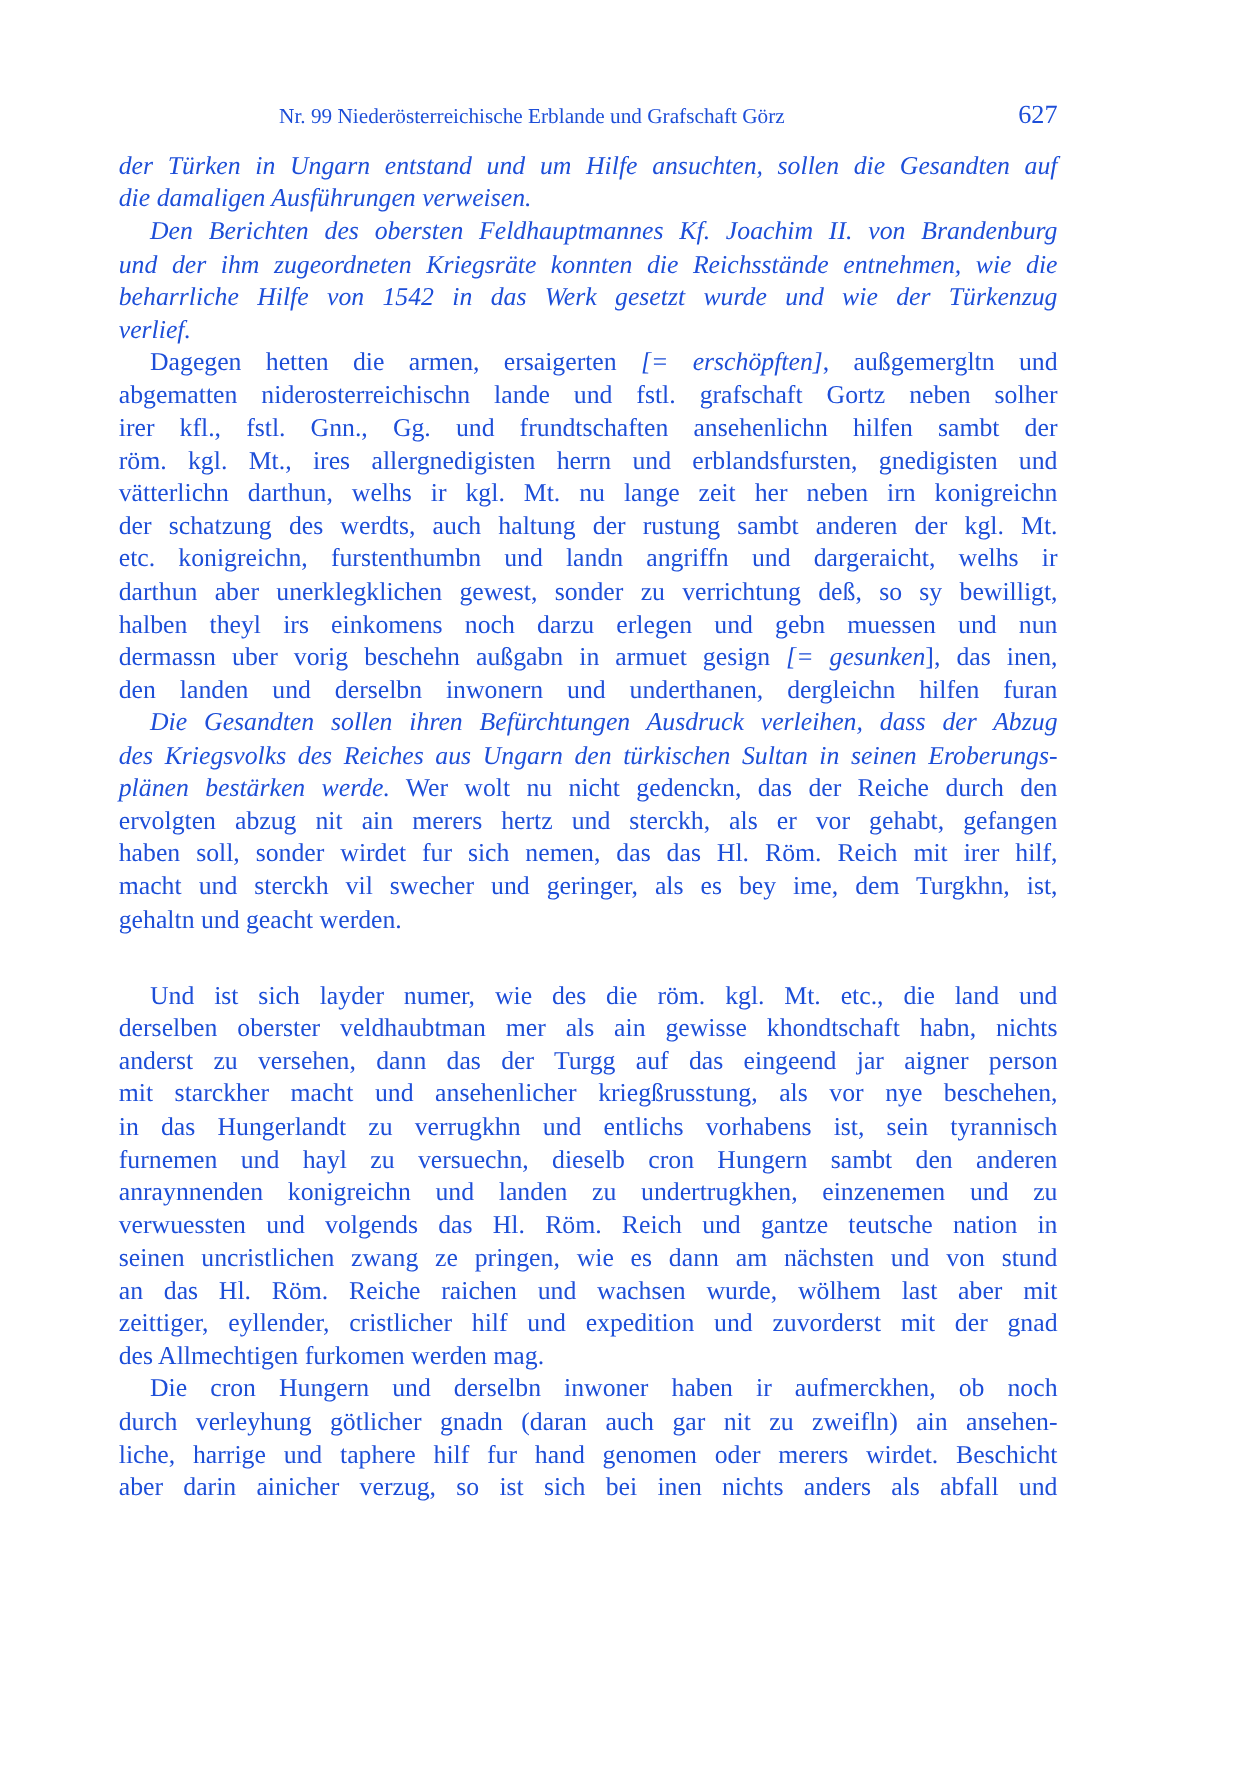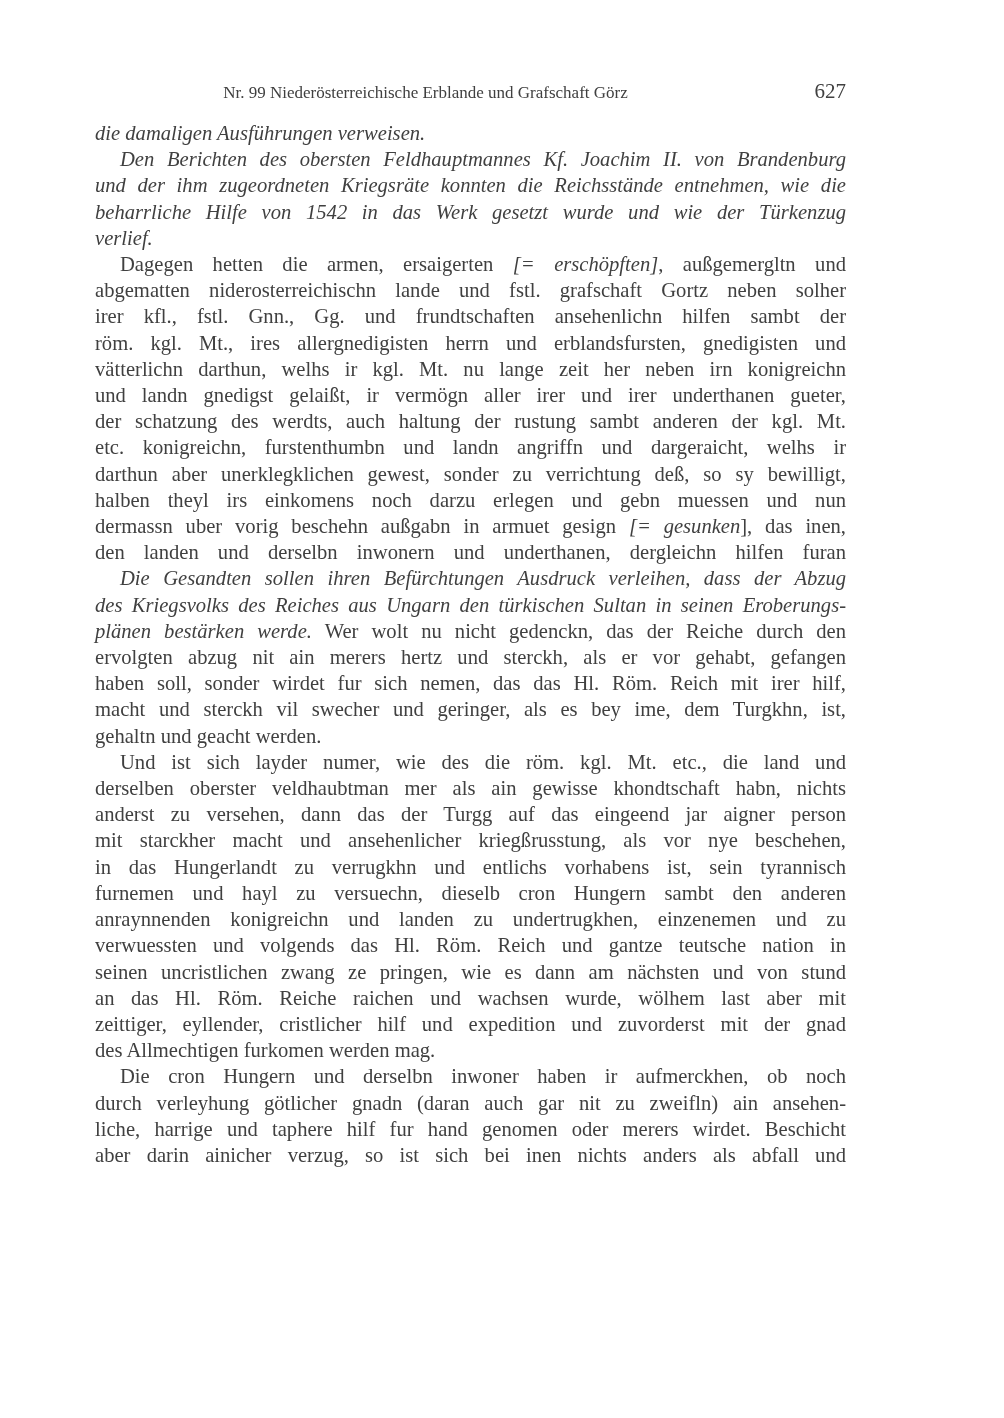--- a/index.html
+++ b/index.html
@@ -1,19 +1,19 @@
 <!DOCTYPE html>
 <html><head>
 <meta charset="utf-8">
 <style>
   html, body { margin: 0; padding: 0; background: #ffffff; }
   body { width: 1004px; height: 1418px; position: relative; overflow: hidden; }
   .page {
     position: absolute; left: 0; top: 0; width: 1004px; height: 1418px;
-    background: #ffffff; color: #404040;
+    background: #ffffff; color: #1d4ed8;
     font-family: "Liberation Serif", "DejaVu Serif", serif;
   }
   .running-head {
     position: absolute; left: 95px; width: 751px; top: 80px; height: 26px;
     font-size: 17px; line-height: 26px;
   }
   .running-head .title { position: absolute; left: 0; right: 90px; text-align: center; }
   .running-head .pageno { position: absolute; right: 0; top: -2px; font-size: 21px; }
   .body {
     position: absolute; left: 95px; width: 751px; top: 120px;
@@ -26,53 +26,53 @@
 </head>
 <body>
 
 <div class="page">
   <div class="running-head">
     <span class="title">Nr. 99 Niederösterreichische Erblande und Grafschaft Görz</span>
     <span class="pageno">627</span>
   </div>
   <div class="body" id="body">
       <div>
+        <span class="line"><span class="it">der Türken in Ungarn entstand und um Hilfe ansuchten, sollen die Gesandten auf</span></span>
         <span class="line last"><span class="it">die damaligen Ausführungen verweisen.</span></span>
       </div>
       <div>
         <span class="line" style="text-indent: 25px; font-family: Liberation Serif, serif;"><span class="it">Den Berichten des obersten Feldhauptmannes Kf. Joachim II. von Brandenburg</span></span>
         <span class="line"><span class="it">und der ihm zugeordneten Kriegsräte konnten die Reichsstände entnehmen, wie die</span></span>
         <span class="line"><span class="it">beharrliche Hilfe von 1542 in das Werk gesetzt wurde und wie der Türkenzug</span></span>
         <span class="line last"><span class="it">verlief.</span></span>
       </div>
       <div>
         <span class="line" style="text-indent: 25px;"><span>Dagegen hetten die armen, ersaigerten </span><span class="it">[= erschöpften]</span><span>, außgemergltn und</span></span>
         <span class="line"><span>abgematten niderosterreichischn lande und fstl. grafschaft Gortz neben solher</span></span>
         <span class="line"><span>irer kfl., fstl. Gnn., Gg. und frundtschaften ansehenlichn hilfen sambt der</span></span>
         <span class="line"><span>röm. kgl. Mt., ires allergnedigisten herrn und erblandsfursten, gnedigisten und</span></span>
         <span class="line"><span>vätterlichn darthun, welhs ir kgl. Mt. nu lange zeit her neben irn konigreichn</span></span>
-        <span class="line"><span>und landn gnedigst gelaißt, ir vermögn aller irer und irer underthanen gueter,</span></span>
         <span class="line"><span>der schatzung des werdts, auch haltung der rustung sambt anderen der kgl. Mt.</span></span>
         <span class="line"><span>etc. konigreichn, furstenthumbn und landn angriffn und dargeraicht, welhs ir</span></span>
         <span class="line"><span>darthun aber unerklegklichen gewest, sonder zu verrichtung deß, so sy bewilligt,</span></span>
         <span class="line"><span>halben theyl irs einkomens noch darzu erlegen und gebn muessen und nun</span></span>
         <span class="line"><span>dermassn uber vorig beschehn außgabn in armuet gesign </span><span class="it">[= gesunken</span><span>], das inen,</span></span>
         <span class="line"><span>den landen und derselbn inwonern und underthanen, dergleichn hilfen furan</span></span>
       </div>
       <div>
         <span class="line" style="text-indent: 25px;"><span class="it">Die Gesandten sollen ihren Befürchtungen Ausdruck verleihen, dass der Abzug</span></span>
         <span class="line"><span class="it">des Kriegsvolks des Reiches aus Ungarn den türkischen Sultan in seinen Eroberungs-</span></span>
         <span class="line"><span class="it">plänen bestärken werde.</span><span> Wer wolt nu nicht gedenckn, das der Reiche durch den</span></span>
         <span class="line"><span>ervolgten abzug nit ain merers hertz und sterckh, als er vor gehabt, gefangen</span></span>
         <span class="line"><span>haben soll, sonder wirdet fur sich nemen, das das Hl. Röm. Reich mit irer hilf,</span></span>
         <span class="line"><span>macht und sterckh vil swecher und geringer, als es bey ime, dem Turgkhn, ist,</span></span>
         <span class="line last"><span>gehaltn und geacht werden.</span></span>
       </div>
       <div>
-        <span class="line" style="text-indent: 25px;"><span>Und ist sich layder numer, wie des die röm. kgl. Mt. etc., die land und</span></span>
+        <span class="line" style="text-indent: 25px; margin-top: 35px;"><span>Und ist sich layder numer, wie des die röm. kgl. Mt. etc., die land und</span></span>
         <span class="line"><span>derselben oberster veldhaubtman mer als ain gewisse khondtschaft habn, nichts</span></span>
         <span class="line"><span>anderst zu versehen, dann das der Turgg auf das eingeend jar aigner person</span></span>
         <span class="line"><span>mit starckher macht und ansehenlicher kriegßrusstung, als vor nye beschehen,</span></span>
         <span class="line"><span>in das Hungerlandt zu verrugkhn und entlichs vorhabens ist, sein tyrannisch</span></span>
         <span class="line"><span>furnemen und hayl zu versuechn, dieselb cron Hungern sambt den anderen</span></span>
         <span class="line"><span>anraynnenden konigreichn und landen zu undertrugkhen, einzenemen und zu</span></span>
         <span class="line"><span>verwuessten und volgends das Hl. Röm. Reich und gantze teutsche nation in</span></span>
         <span class="line"><span>seinen uncristlichen zwang ze pringen, wie es dann am nächsten und von stund</span></span>
         <span class="line"><span>an das Hl. Röm. Reiche raichen und wachsen wurde, wölhem last aber mit</span></span>
         <span class="line"><span>zeittiger, eyllender, cristlicher hilf und expedition und zuvorderst mit der gnad</span></span>

